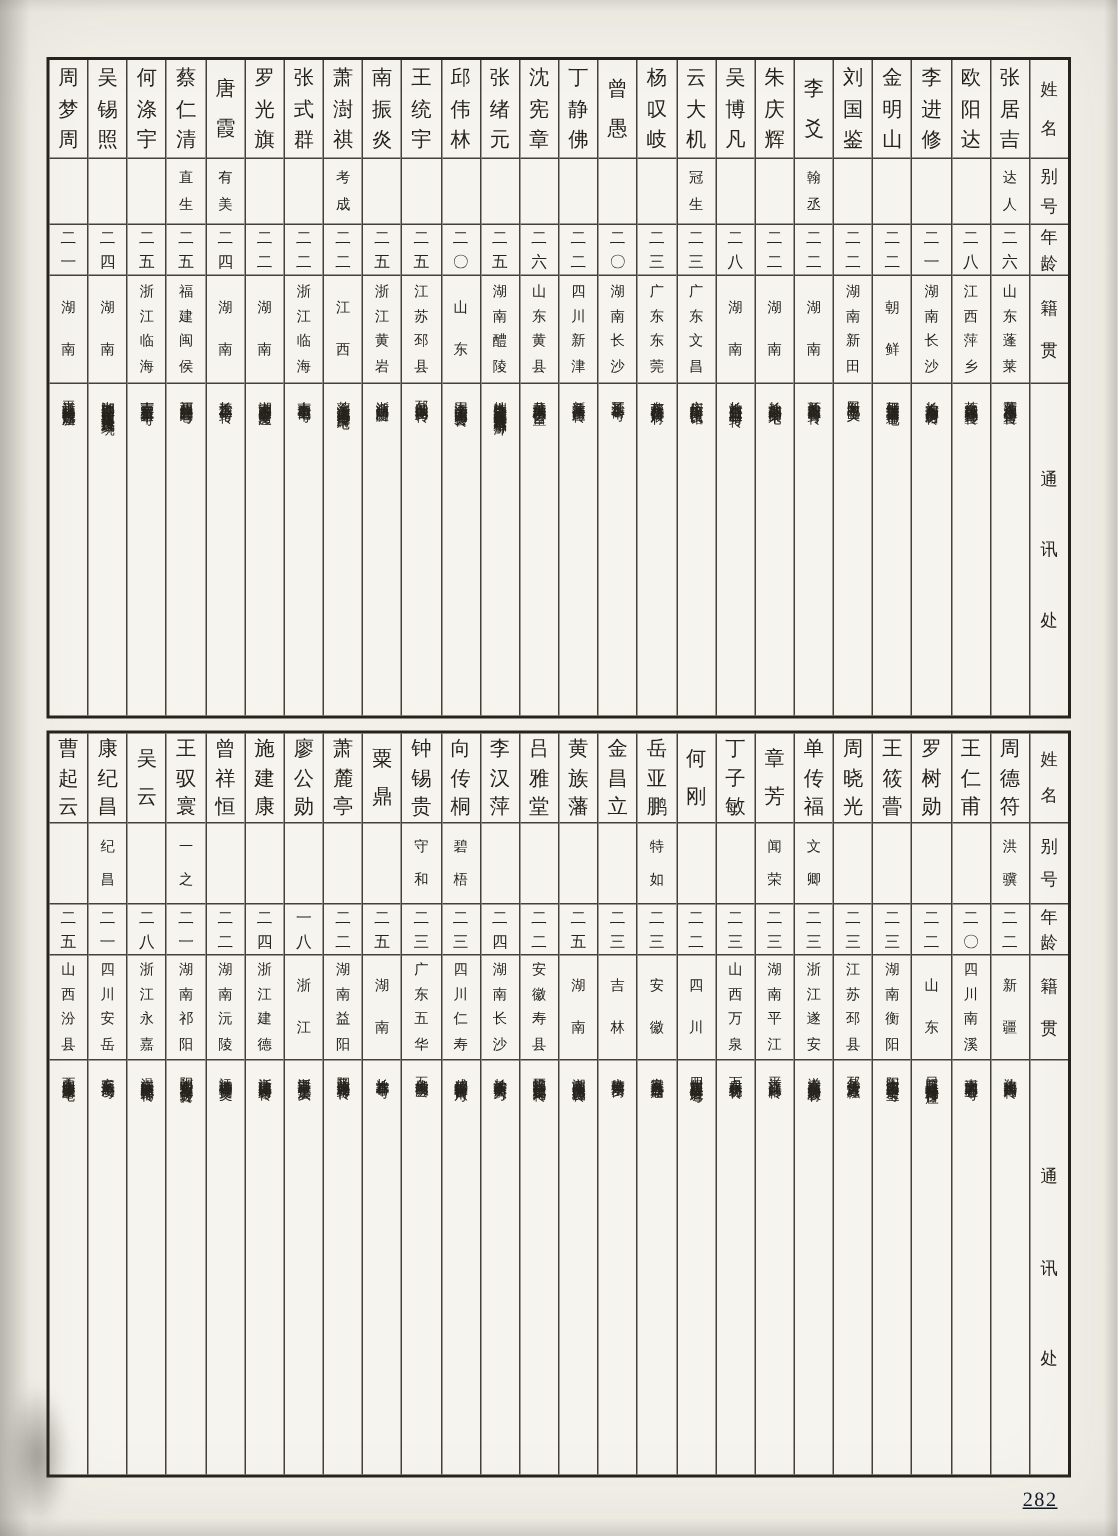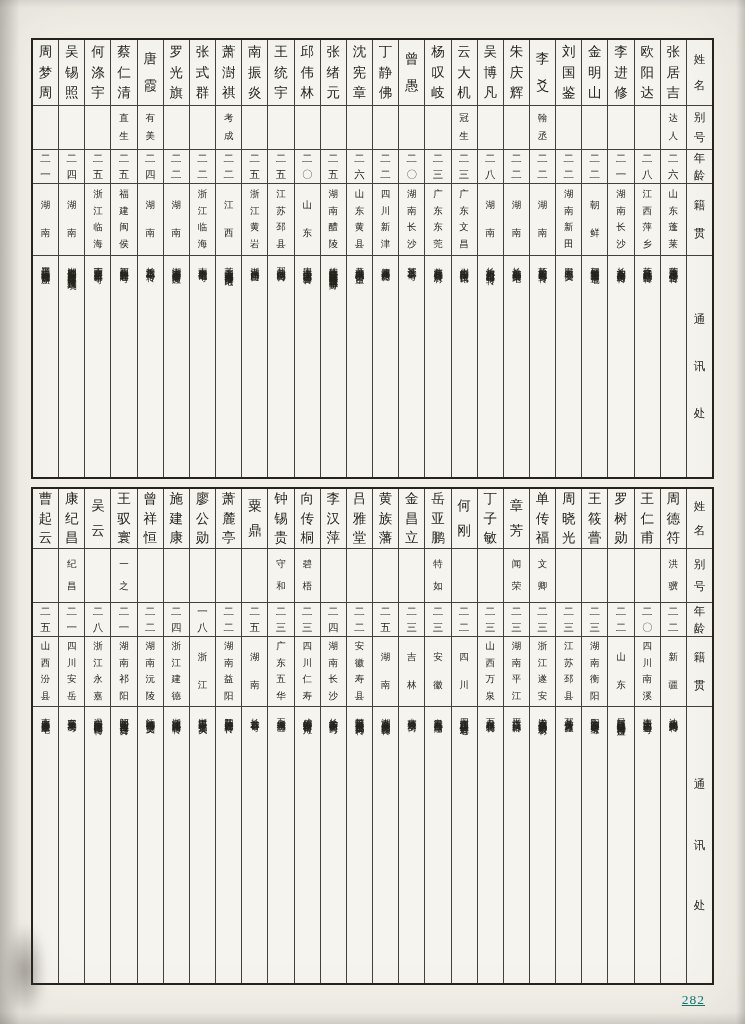--- a/index.html
+++ b/index.html
@@ -49,21 +49,21 @@
   .c-native .cstack{font-size:9.5px;}
   .label-col .cstack{font-size:11.5px;}
   .label-col .c-addr{align-items:stretch;padding:24px 0;}
   .vaddr{
     writing-mode:vertical-rl;text-orientation:upright;
     font-size:9px;line-height:10.5px;letter-spacing:0.08em;
     max-height:100%;display:block;
   }
   .page-number{
     position:absolute;right:40px;bottom:16px;
-    font-size:13.5px;letter-spacing:1px;color:#0f766e;text-decoration:underline;
+    font-size:13.5px;letter-spacing:1px;color:#0f172a;text-decoration:underline;
   }
   .edge{position:absolute;pointer-events:none;}
   .edge-left{left:0;top:0;bottom:0;width:20px;
     background:linear-gradient(to right,rgba(70,64,56,0.30),rgba(70,64,56,0));}
   .edge-right{right:0;top:0;bottom:0;width:9px;
     background:linear-gradient(to left,rgba(70,64,56,0.22),rgba(70,64,56,0));}
   .edge-bottom{left:0;right:0;bottom:0;height:12px;
     background:linear-gradient(to top,rgba(70,64,56,0.16),rgba(70,64,56,0));}
   .edge-top{left:0;right:0;top:0;height:8px;
     background:linear-gradient(to bottom,rgba(70,64,56,0.10),rgba(70,64,56,0));}

